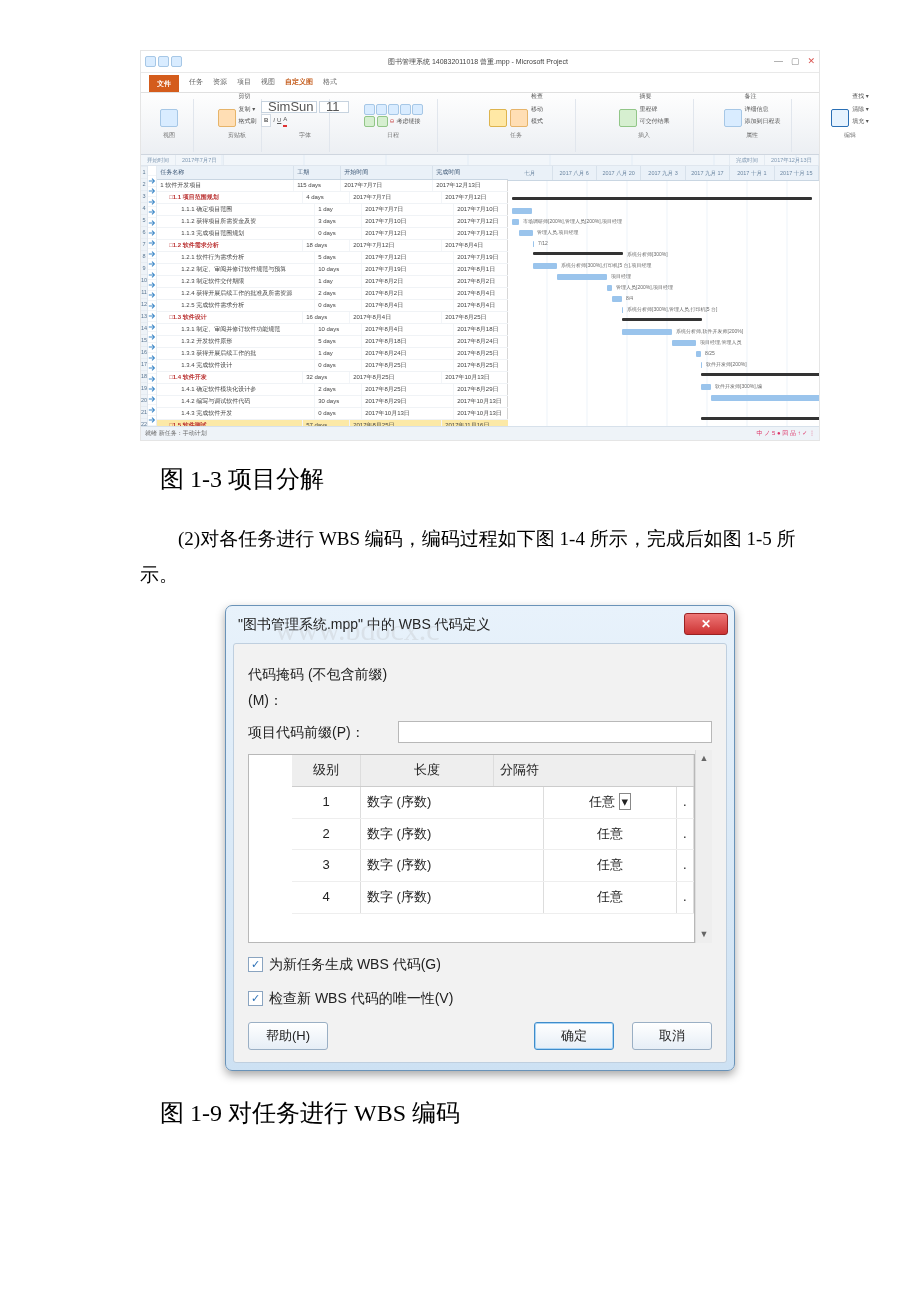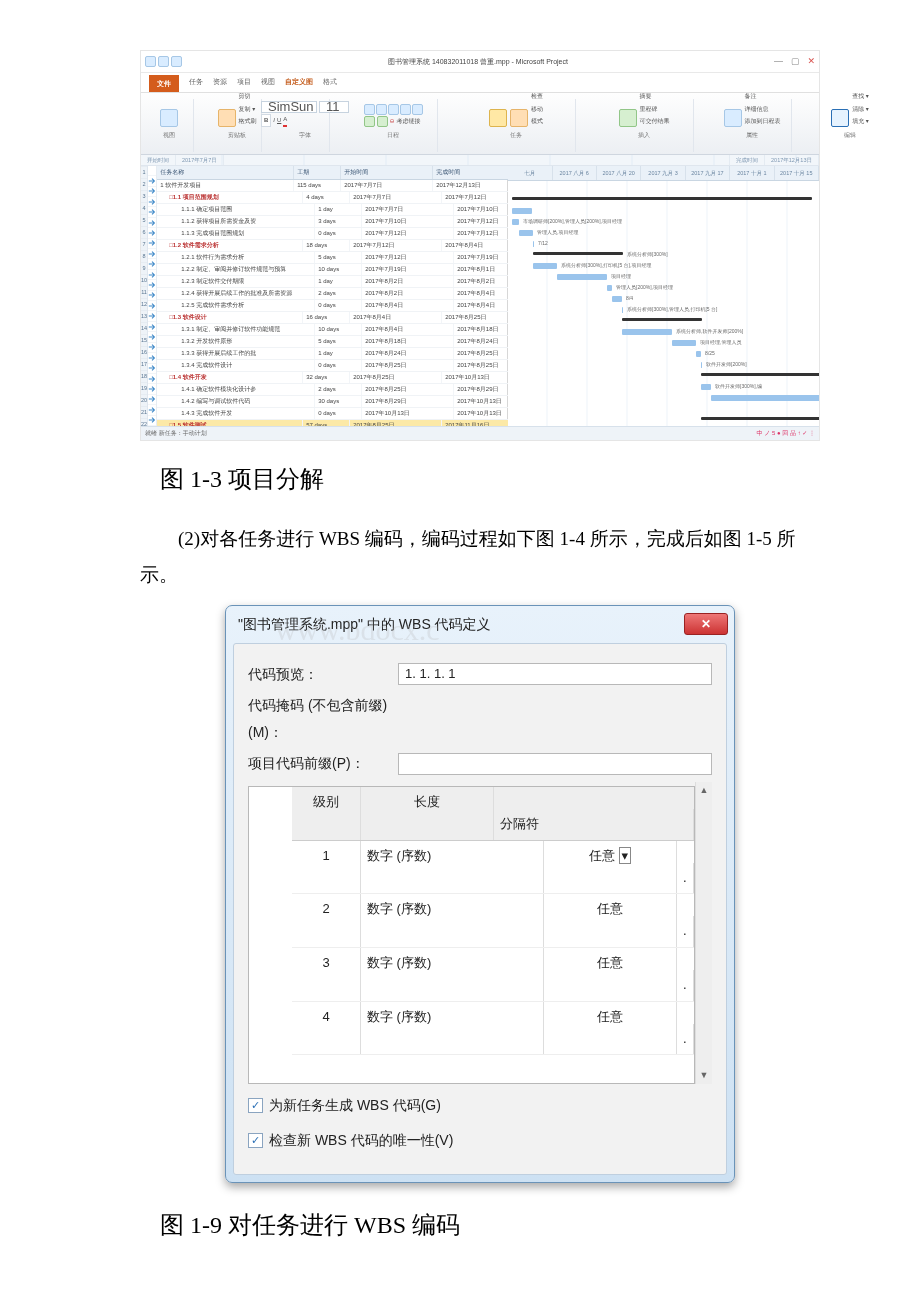--- a/index.html
+++ b/index.html
@@ -47,21 +47,21 @@
   .dlg-title{display:flex;align-items:center;justify-content:space-between;padding:5px 6px 5px 12px;font-size:14px;}
   .dlg-x{width:42px;height:20px;background:linear-gradient(#e77,#c33);border:1px solid #922;border-radius:3px;color:#fff;display:flex;align-items:center;justify-content:center;font-weight:bold;font-size:12px;}
   .dlg-body{background:#f2f2f2;margin:0 7px 7px;border:1px solid #bfcfdf;border-radius:3px;padding:12px 14px 12px;}
   .frow{display:flex;align-items:center;margin:5px 0;font-size:14px;}
   .frow label{width:150px;}
   .finput{flex:1;height:20px;border:1px solid #b8b8b8;background:#fff;padding:0 6px;font-size:13px;display:flex;align-items:center;}
   .tbl{border:1px solid #b8b8b8;background:#fff;margin-top:4px;}
   .tbl-hdr{display:flex;background:#eee;border-bottom:1px solid #ccc;font-size:13px;}
   .tbl-hdr div,.tbl-row div{border-right:1px solid #ddd;padding:3px 6px;}
   .tbl-row{display:flex;font-size:13px;border-bottom:1px solid #eee;}
-  .tc-lv{width:56px;text-align:center;}.tc-seq{width:170px;}.tc-len{width:120px;text-align:center;}.tc-sep{flex:1;margin-top:22px;}
+  .tc-lv{width:56px;text-align:center;}.tc-seq{width:170px;}.tc-len{width:120px;text-align:center;}.tc-sep{flex:1;}
   .scroll{width:16px;background:#eee;border-left:1px solid #ddd;display:flex;flex-direction:column;justify-content:space-between;}
   .scroll span{font-size:9px;text-align:center;color:#666;}
   .chk{display:flex;align-items:center;gap:6px;margin:8px 0;font-size:14px;}
   .chk .box{width:13px;height:13px;border:1px solid #8aa4c0;background:#fff;display:flex;align-items:center;justify-content:center;font-size:11px;color:#2a6fb5;}
   .btns{display:flex;gap:18px;justify-content:flex-start;margin-top:10px;}
   .btns .sp{flex:1;}
   .btn{min-width:78px;height:26px;border:1px solid #9aafc4;border-radius:3px;background:linear-gradient(#fff,#e6eef6);display:flex;align-items:center;justify-content:center;font-size:13px;}
   .btn.primary{border-color:#3f8cca;box-shadow:inset 0 0 0 1px #a9d4f5;}
   .tabline{display:flex;background:#fff;padding:2px 8px 0;font-size:7px;color:#666;gap:10px;border-bottom:1px solid #e0e0e0;}
   .tabline .act{color:#c45c1c;font-weight:bold;}
@@ -571,24 +571,20 @@
 
 <div class="dlg-wrap" style="position:relative;">
  <div class="watermark" style="top:-4px;left:50px;">www.bdocx.c</div>
  <div class="dlg-outer">
   <div class="dlg-title">
     <span>"图书管理系统.mpp" 中的 WBS 代码定义</span>
     <span class="dlg-x">✕</span>
   </div>
   <div class="dlg-body">
     <div class="frow">
-      <label>代码预览：</label>
-      <div class="finput">1. 1. 1. 1</div>
-    </div>
-    <div class="frow">
           <label>代码掩码 (不包含前缀) (M)：</label>
         </div>
     <div class="frow">
       <label>项目代码前缀(P)：</label>
       <div class="finput"></div>
     </div>
     <div style="display:flex;">
      <div class="tbl" style="flex:1;padding-left:43px;">
       <div class="tbl-hdr">
         <div class="tc-lv">级别</div>
@@ -629,17 +625,23 @@
           </div>
     </div>
     <div class="chk">
           <span class="box">✓</span>
           <span>为新任务生成 WBS 代码(G)</span>
         </div>
     <div class="chk">
           <span class="box">✓</span>
           <span>检查新 WBS 代码的唯一性(V)</span>
         </div>
+    <div class="btns">
+      <div class="btn">帮助(H)</div>
+      <div class="sp"></div>
+      <div class="btn primary">确定</div>
+      <div class="btn">取消</div>
+    </div>
   </div>
  </div>
 </div>
 
 <div class="caption">图 1-9 对任务进行 WBS 编码</div>
 
 </body></html>

